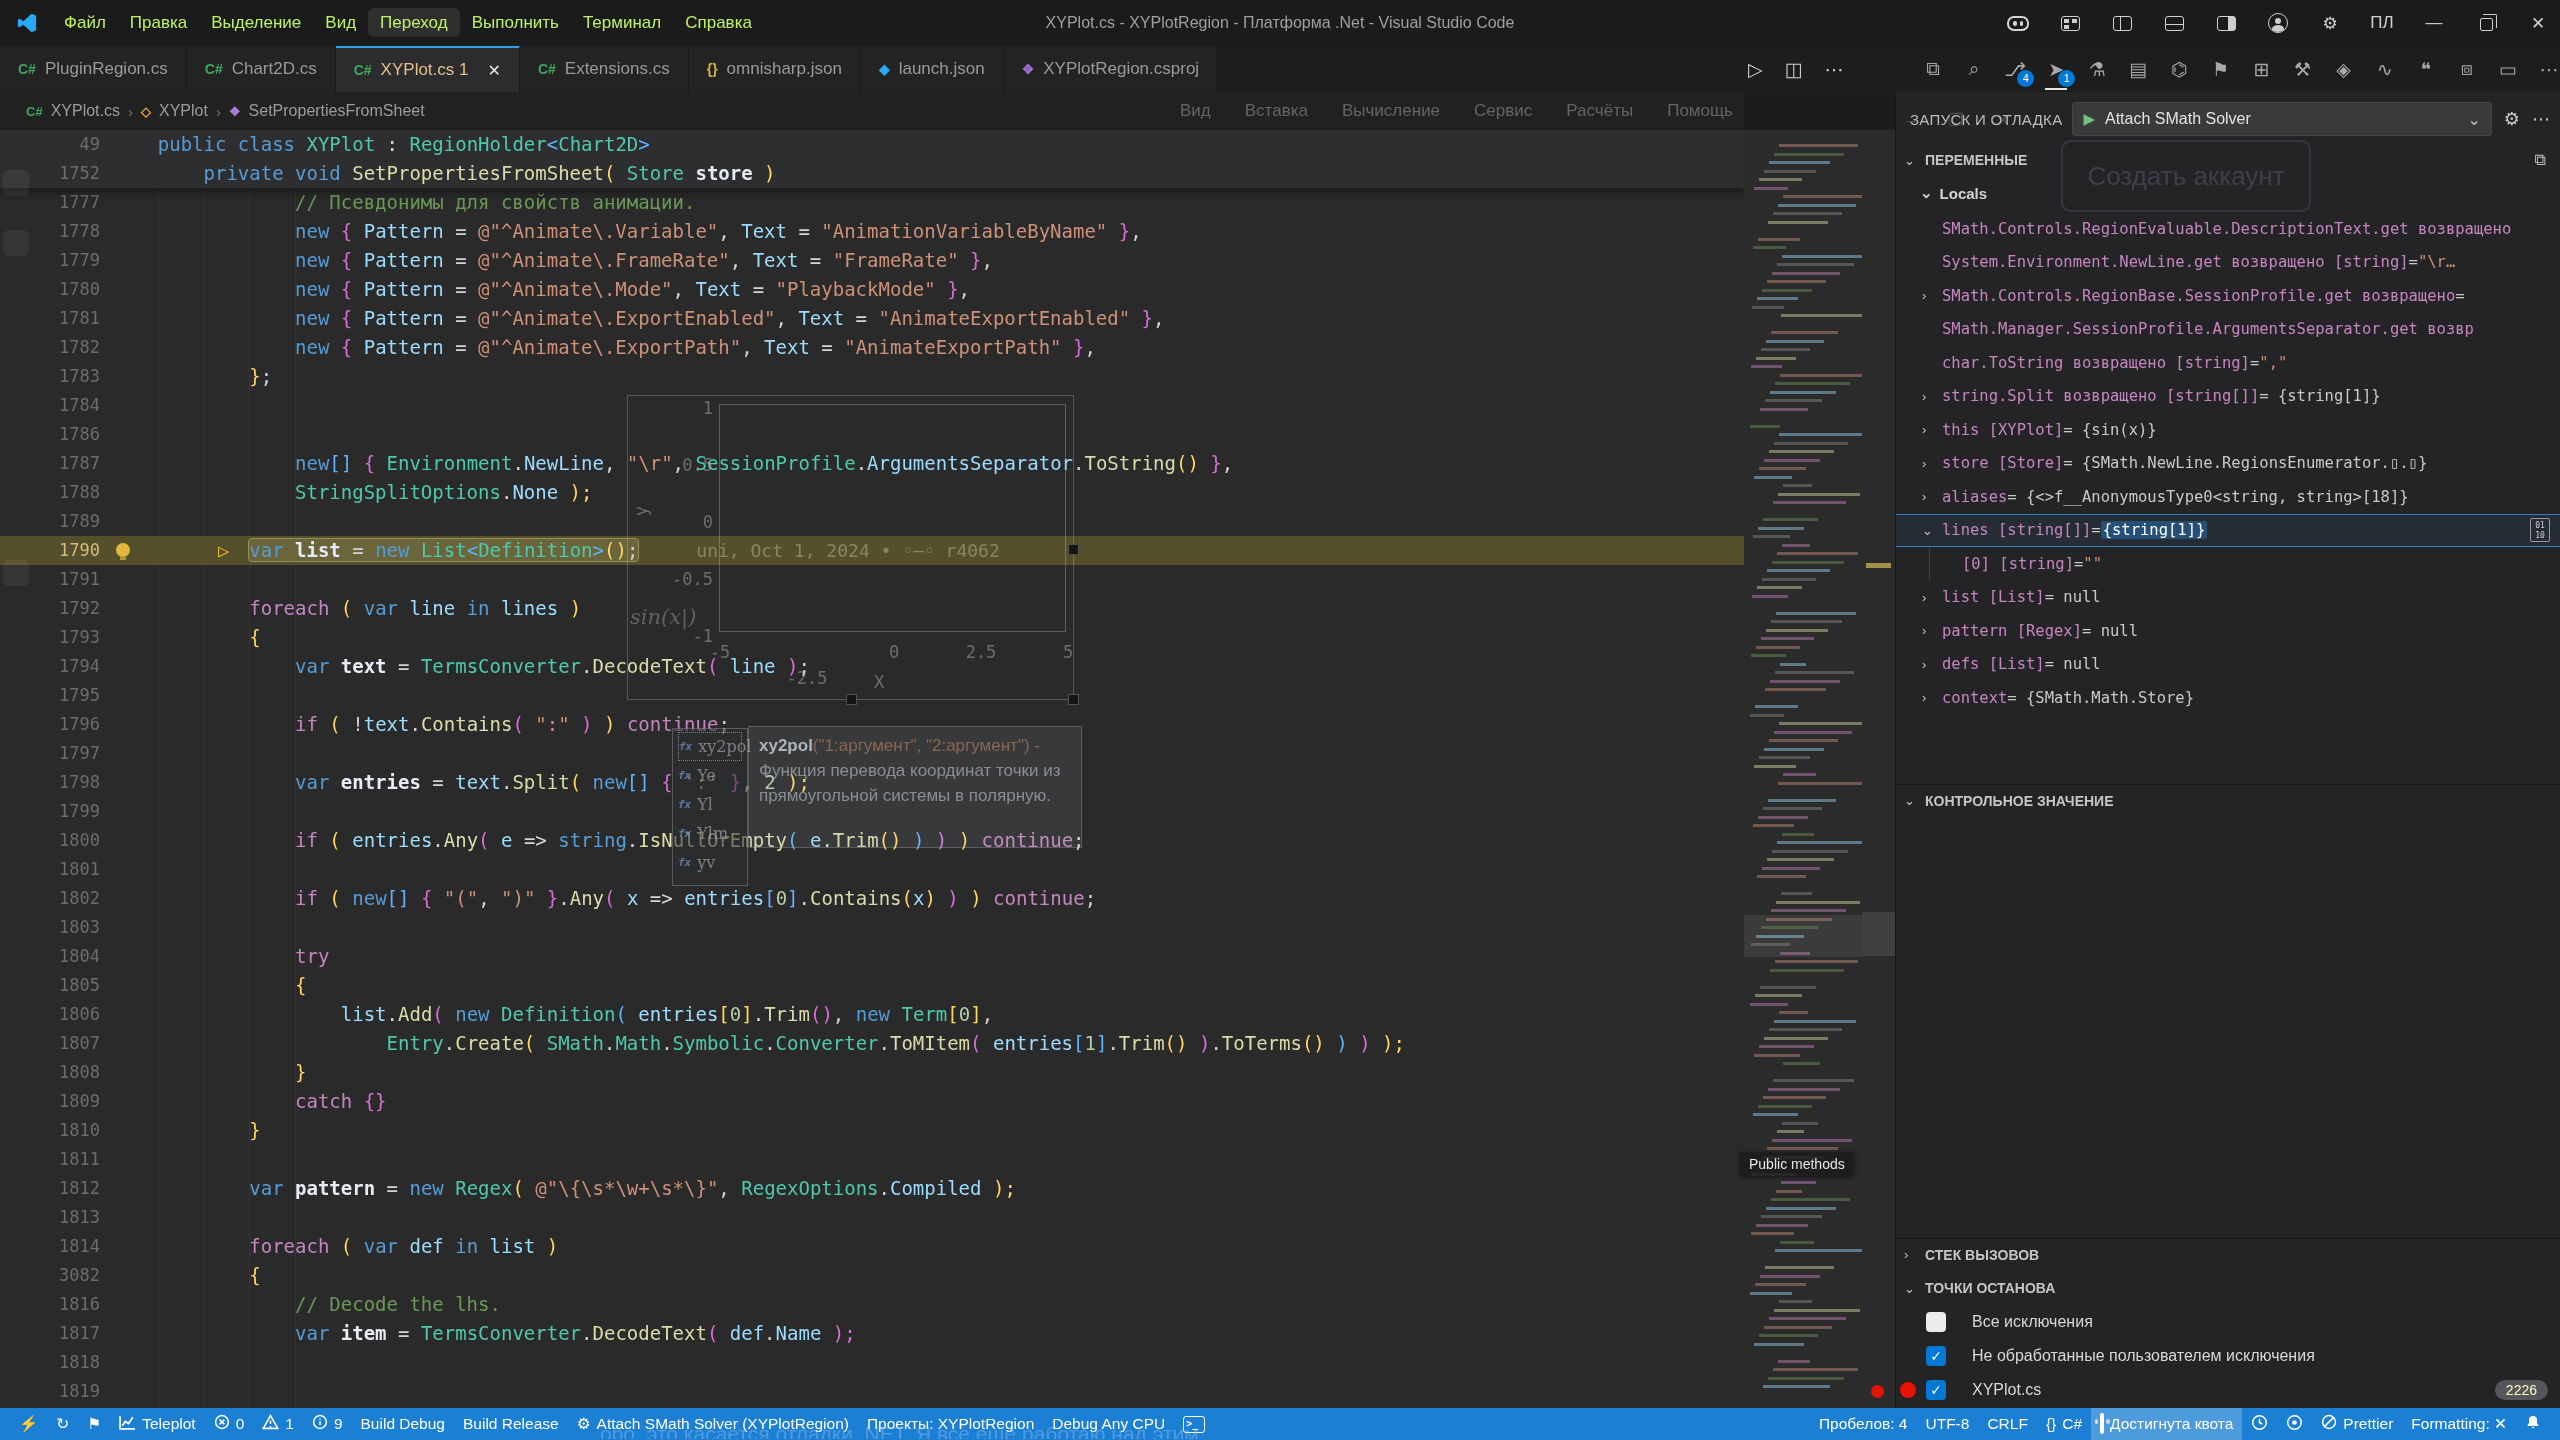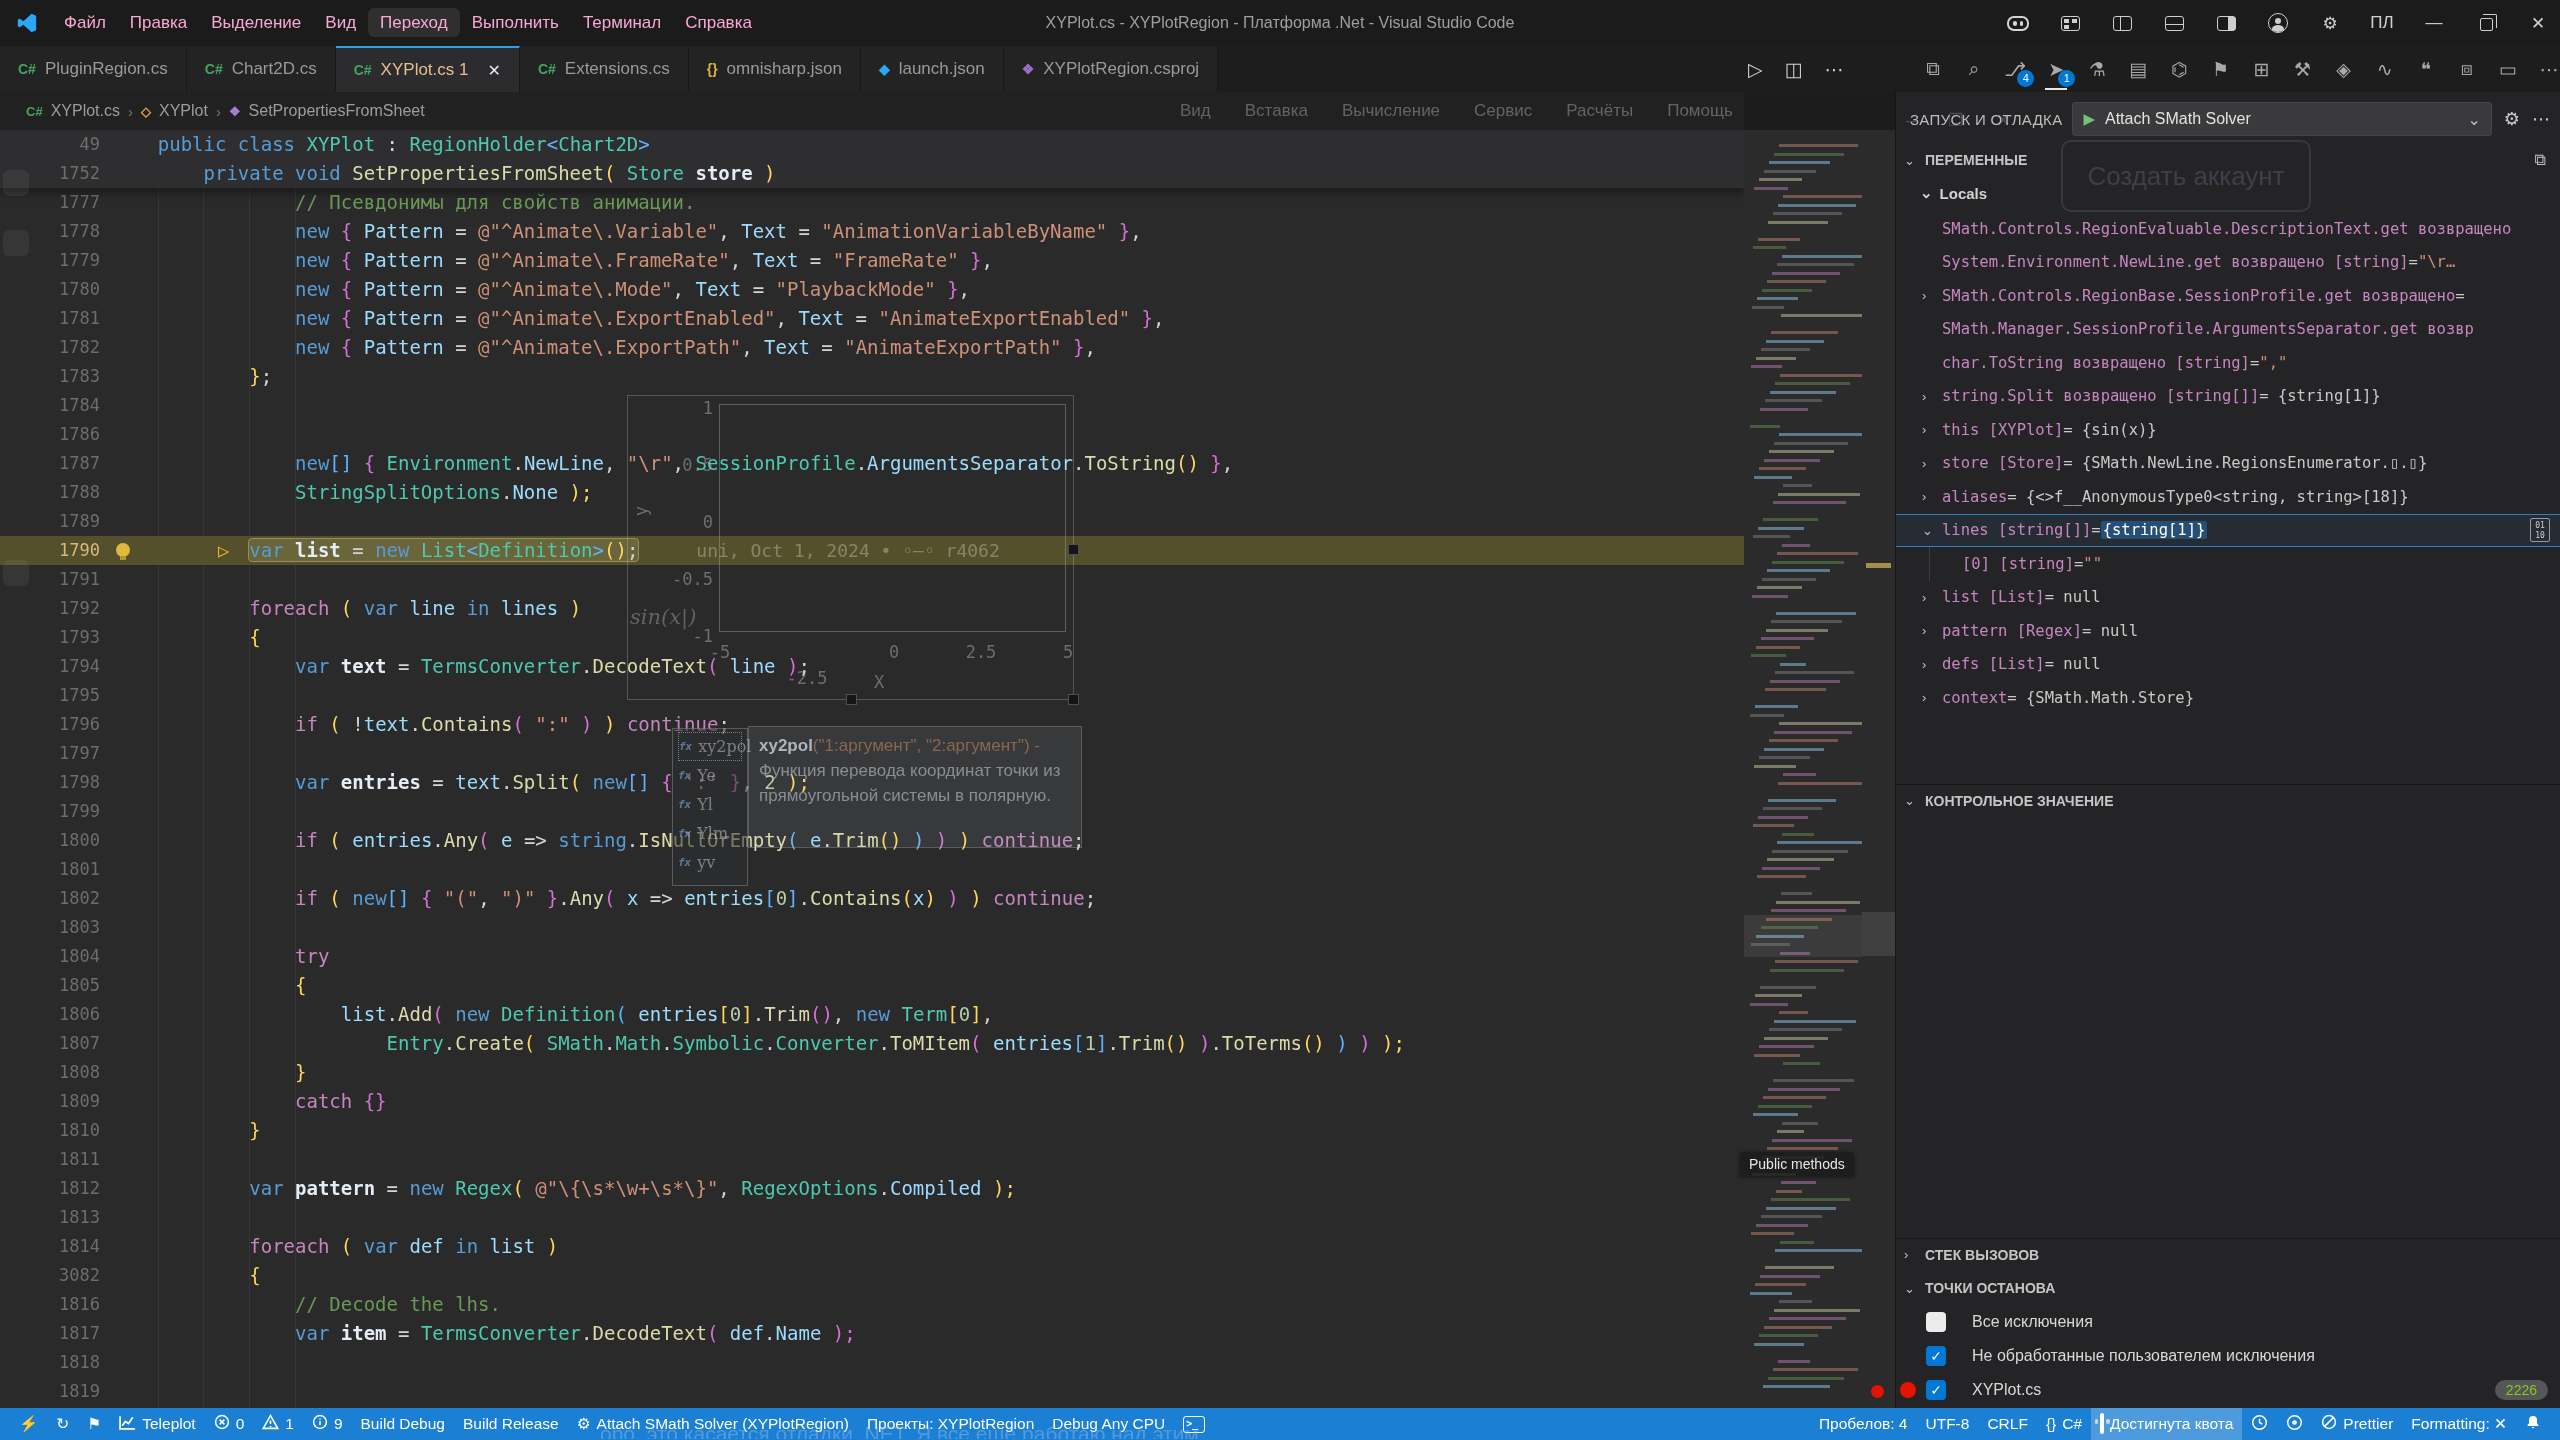--- a/index.html
+++ b/index.html
@@ -4,21 +4,21 @@
 <style>
   * { margin:0; padding:0; box-sizing:border-box; }
   html,body { width:2560px; height:1440px; overflow:hidden; background:#1c1c1d;
               font-family:"Liberation Sans", sans-serif; }
   #app { position:relative; width:2560px; height:1440px; background:#1c1c1d; }
 
   
   #titlebar { position:absolute; left:0; top:0; width:2560px; height:46px;
               background:#1b1b1c; display:flex; align-items:center; color:#d6d6d6; z-index:40; }
   #logo { margin:0 14px 0 16px; display:flex; align-items:center; }
-  .menu-item { padding:5px 12px; font-size:17px; color:#f9a8d4; border-radius:6px; }
+  .menu-item { padding:5px 12px; font-size:17px; color:#bef264; border-radius:6px; }
   .menu-item.hl { background:rgba(255,255,255,.09); }
   #win-title { position:absolute; left:0; right:0; text-align:center; font-size:16px;
                color:#9f9fa0; pointer-events:none; }
   #title-right { position:absolute; right:0; top:0; height:46px; display:flex; align-items:center; gap:8px; }
   .tico { width:44px; height:46px; display:flex; align-items:center; justify-content:center;
           color:#cfcfcf; font-size:17px; }
   .wbox { width:19px; height:15px; border:1.8px solid #cfcfcf; border-radius:3px; position:relative; }
   .wbox.left::before  { content:""; position:absolute; left:0; top:0; bottom:0; width:6px; background:transparent; border-right:1.8px solid #cfcfcf; }
   .wbox.bottom::before{ content:""; position:absolute; left:0; right:0; bottom:0; height:5px; border-top:1.8px solid #cfcfcf; }
   .wbox.right::before { content:""; position:absolute; right:0; top:0; bottom:0; width:7px; background:#cfcfcf; }
@@ -154,21 +154,21 @@
              border-radius:2px; color:#cfcfcf; font:8px/10px "DejaVu Sans Mono", monospace; text-align:center; padding-top:2px; }
   #sect-watch { top:692px; }
   #sect-stack { top:1146px; }
   #sect-bp { top:1180px; border-top:none; }
   #bp-rows { position:absolute; left:0; top:1213px; width:100%; }
   .bprow { position:relative; height:34px; display:flex; align-items:center; gap:26px; padding-left:30px; font-size:16px; color:#d8d8d8; }
   .cb { width:20px; height:20px; border-radius:4px; flex:none; }
   .cb.un { background:#ececec; }
   .cb.ck { background:#0078d4; color:#fff; font-size:14px; text-align:center; line-height:20px; }
   .bp-dot { position:absolute; left:4px; top:9px; width:16px; height:16px; border-radius:50%; background:#e51400; }
-  .bp-badge { margin-left:auto; margin-right:12px; background:#55555a; color:#84cc16; border-radius:10px;
+  .bp-badge { margin-left:auto; margin-right:12px; background:#55555a; color:#fef9c3; border-radius:10px;
               font-size:14px; padding:2px 11px; }
   #ghost-account { position:absolute; left:165px; top:48px; width:250px; height:72px; border:2px solid rgba(120,130,155,.22);
                    border-radius:10px; color:rgba(120,130,155,.30); font-size:26px; display:flex; align-items:center;
                    justify-content:center; pointer-events:none; }
   #ghost-winctl { position:absolute; left:10px; top:18px; color:rgba(150,155,165,.35); font-size:17px; letter-spacing:14px; pointer-events:none; }
 
   
   #statusbar { position:absolute; left:0; top:1408px; width:2560px; height:32px; background:#1b7fd4;
                display:flex; align-items:center; color:#fff; font-size:15.5px; z-index:50; padding:0 10px; }
   .sbitem { display:flex; align-items:center; gap:6px; padding:0 9px; height:32px; }

